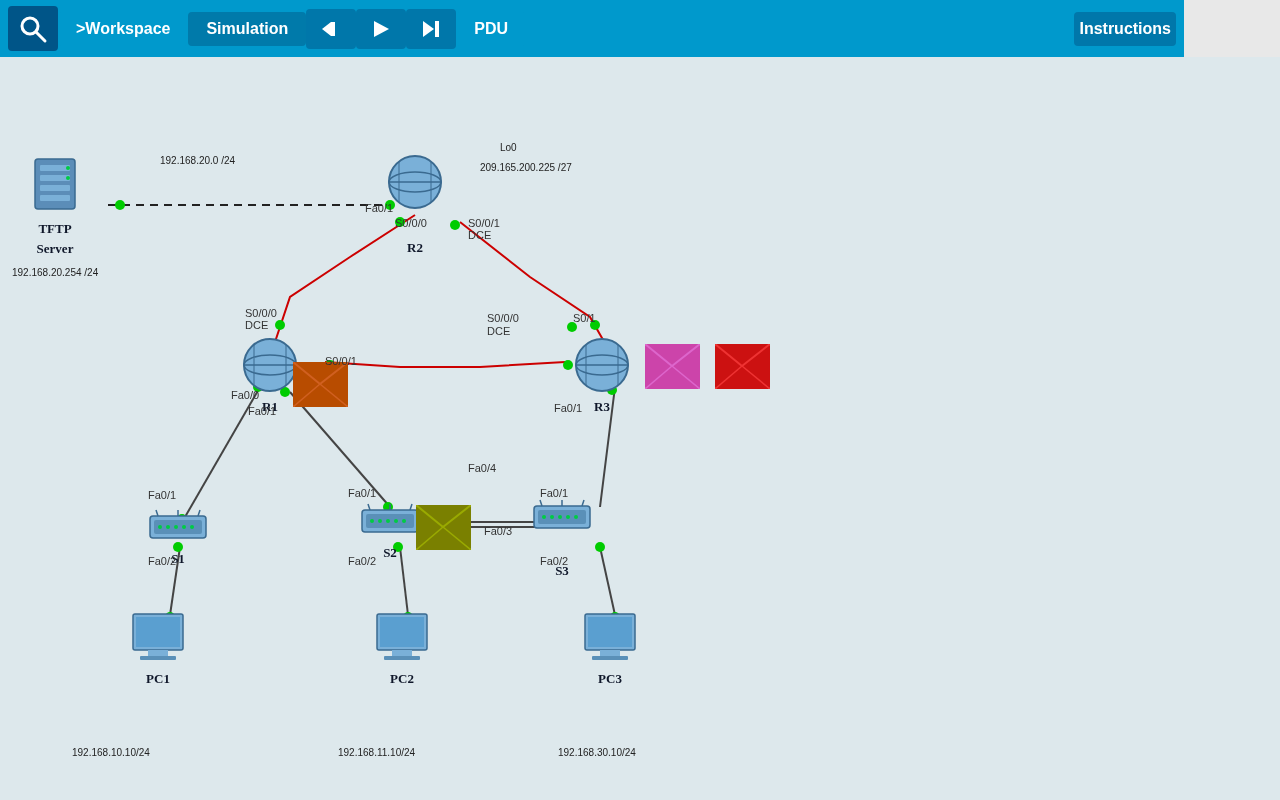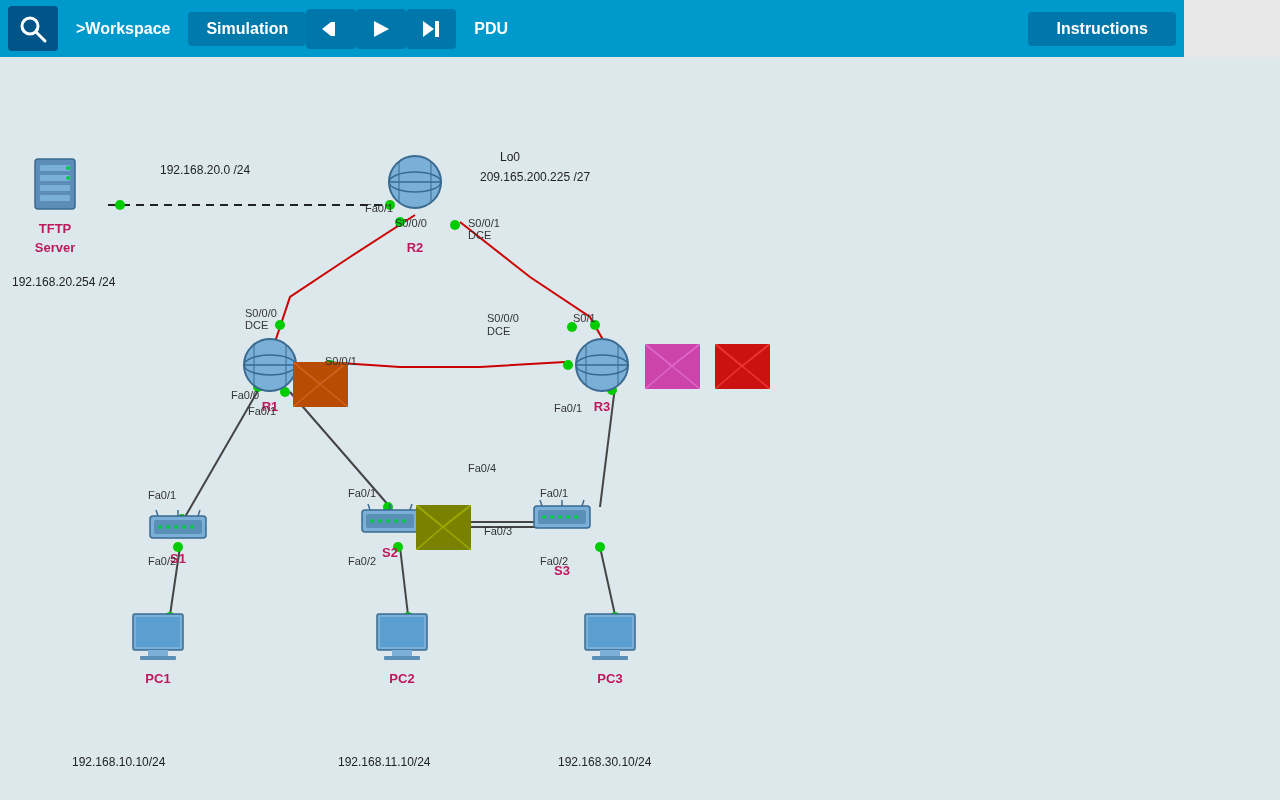--- a/index.html
+++ b/index.html
@@ -46,62 +46,62 @@
       cursor: pointer;
       display: flex; align-items: center; justify-content: center;
     }
     .instructions-btn {
       margin-left: auto;
       background: #0077aa;
       border: none;
       color: white;
       font-size: 16px;
       font-weight: bold;
-      padding: 8px 28px;
+      padding: 8px 5px;
       cursor: pointer;
       border-radius: 4px;
     }
 
     
     #canvas {
       width: 1280px;
       height: 743px;
       background: #dde8ec;
       position: relative;
       overflow: hidden;
     }
 
     
     .net-label {
       position: absolute;
-      font-size: 12px;
+      font-size: 10px;
       color: #222;
       white-space: nowrap;
-      margin-top: 8px;
     }
     .port-label {
       position: absolute;
       font-size: 11px;
       color: #333;
       white-space: nowrap;
     }
 
     
     .device {
       position: absolute;
       display: flex;
       flex-direction: column;
       align-items: center;
       cursor: pointer;
     }
     .device-label {
       font-size: 13px;
       font-weight: bold;
-      color: #be185d;
+      color: #0f172a;
       margin-top: 4px;
+      font-family: Liberation Serif, serif;
     }
 
     
     .router-icon {
       width: 60px;
       height: 60px;
     }
     
     .switch-icon {
       width: 60px;

